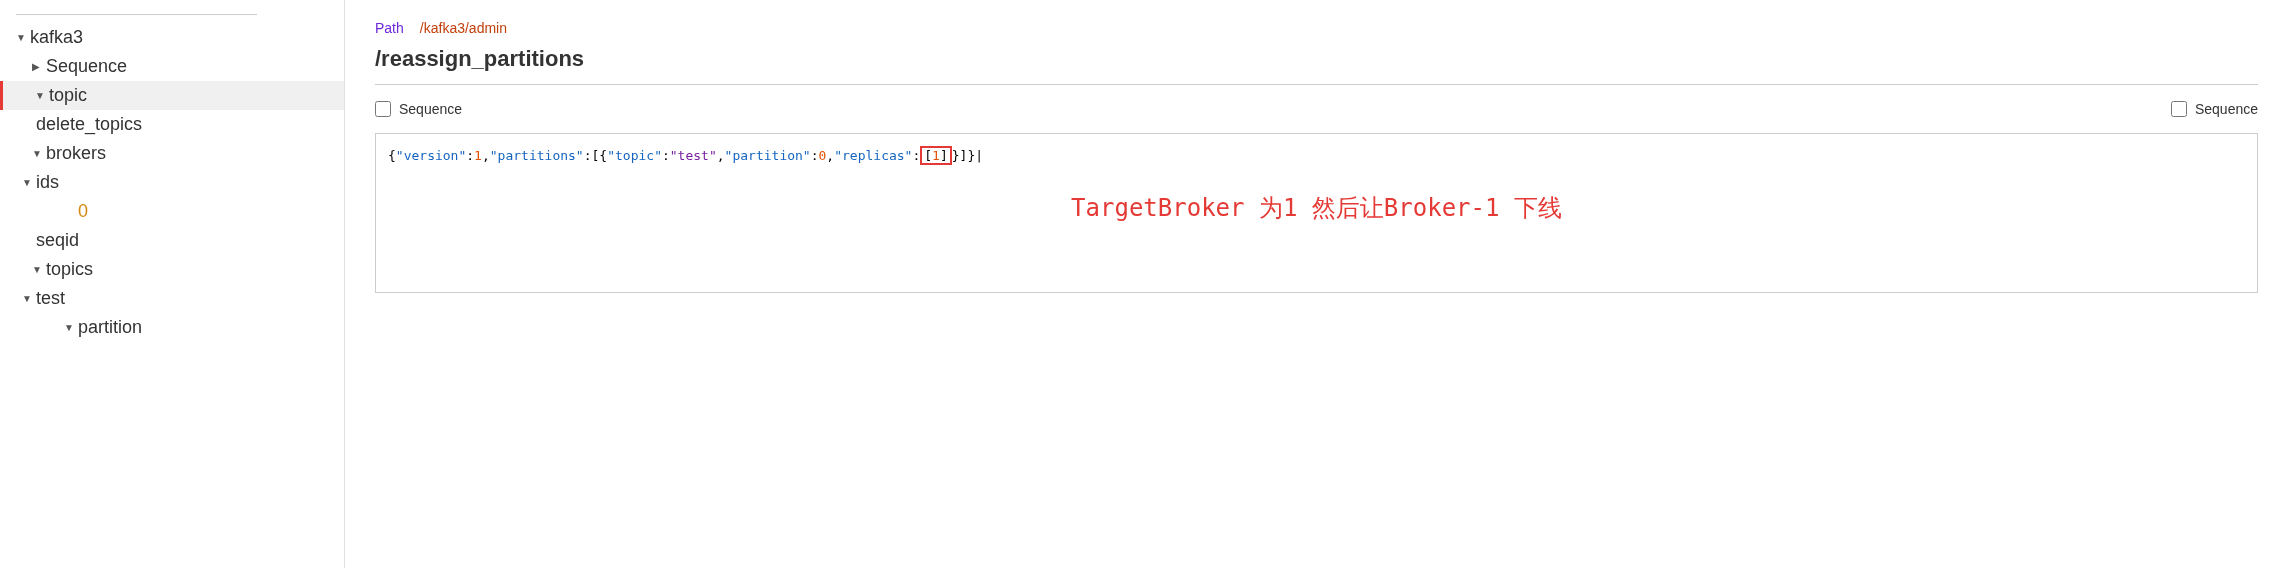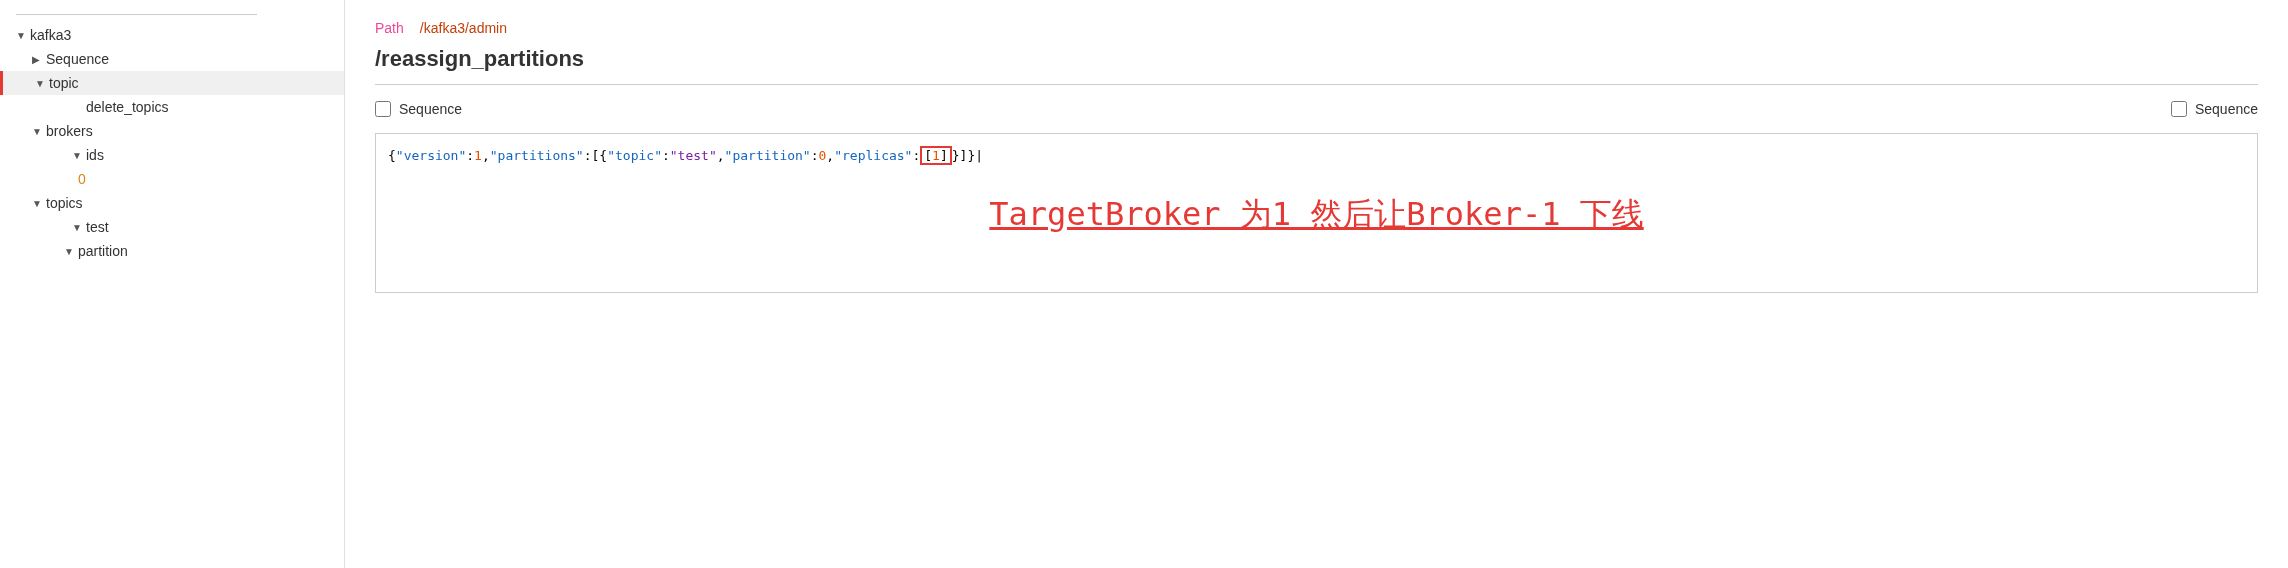--- a/index.html
+++ b/index.html
@@ -32,31 +32,31 @@
     }
 
     .sidebar-item .arrow {
       width: 14px;
       display: inline-block;
       font-size: 10px;
       color: #555;
     }
 
     .sidebar-item .label {
-      font-size: 14px;
+      font-size: 18px;
       color: #333;
     }
 
     .sidebar-item .label.highlight {
       color: #d68910;
     }
 
     .indent-1 { padding-left: 16px; }
     .indent-2 { padding-left: 32px; }
-    .indent-3 { padding-left: 72px; }
+    .indent-3 { padding-left: 22px; }
     .indent-4 { padding-left: 64px; }
 
     .active-item {
       background: #f0f0f0;
       border-left: 3px solid #e53935;
     }
 
     
     .sidebar-divider {
       width: 70%;
@@ -74,21 +74,21 @@
 
     .path-row {
       display: flex;
       align-items: baseline;
       gap: 16px;
       margin-bottom: 10px;
     }
 
     .path-label {
       font-size: 14px;
-      color: #ec4899;
+      color: #6d28d9;
     }
 
     .path-value {
       font-size: 14px;
       color: #c2410c;
     }
 
     .node-name {
       font-size: 22px;
       color: #333;
@@ -146,26 +146,25 @@
 
     
     .highlight-box {
       display: inline;
       border: 2px solid #e53935;
       padding: 0 2px;
     }
 
     
     .annotation-text {
-      font-size: 32px;
+      font-size: 24px;
       color: #e53935;
       text-align: center;
       margin-top: 24px;
       font-weight: normal;
-      text-decoration: underline;
     }
   </style>
 </head>
 <body>
 
 <div class="sidebar">
   <hr class="sidebar-divider">
 
   <div class="sidebar-item indent-1">
     <span class="arrow">▼</span>
@@ -195,20 +194,24 @@
   <div class="sidebar-item indent-3">
     <span class="arrow">▼</span>
     <span class="label">ids</span>
   </div>
 
   <div class="sidebar-item indent-4">
     <span class="arrow">&nbsp;</span>
     <span class="label highlight">0</span>
   </div>
 
+  <div class="sidebar-item indent-3">
+    <span class="arrow">&nbsp;</span>
+    <span class="label">seqid</span>
+  </div>
 
   <div class="sidebar-item indent-2">
     <span class="arrow">▼</span>
     <span class="label">topics</span>
   </div>
 
   <div class="sidebar-item indent-3">
     <span class="arrow">▼</span>
     <span class="label">test</span>
   </div>

